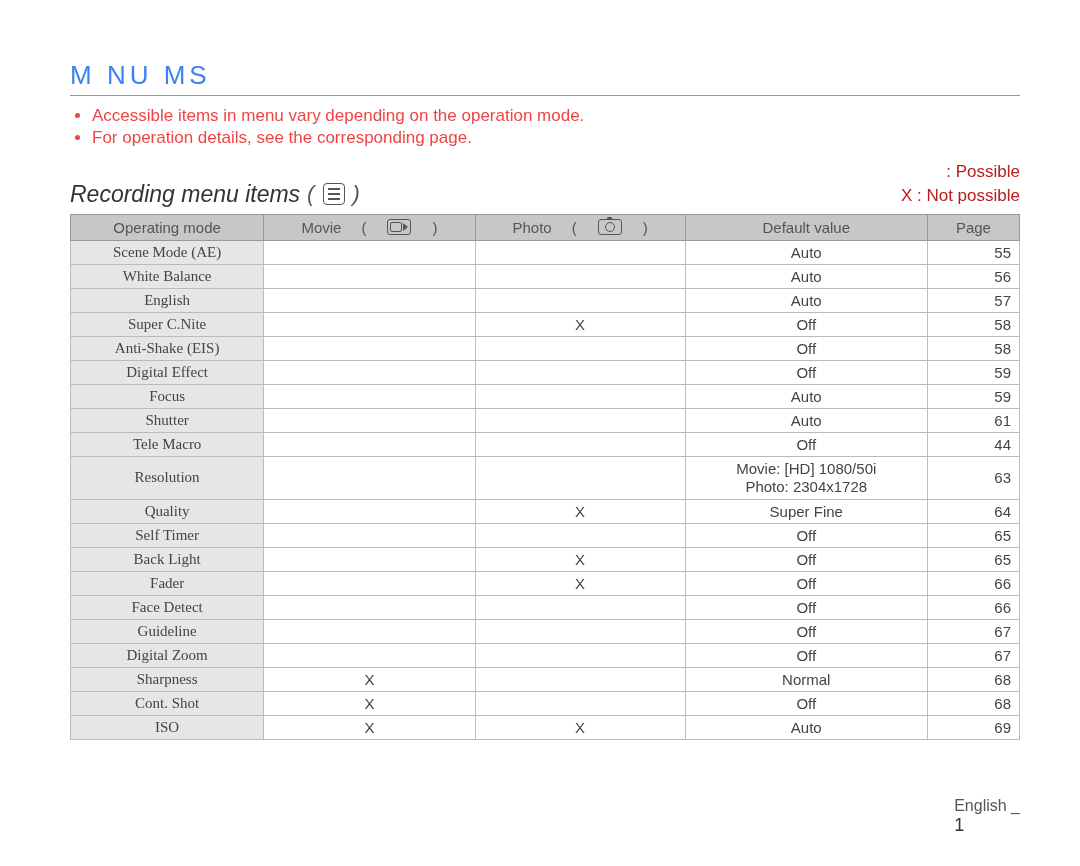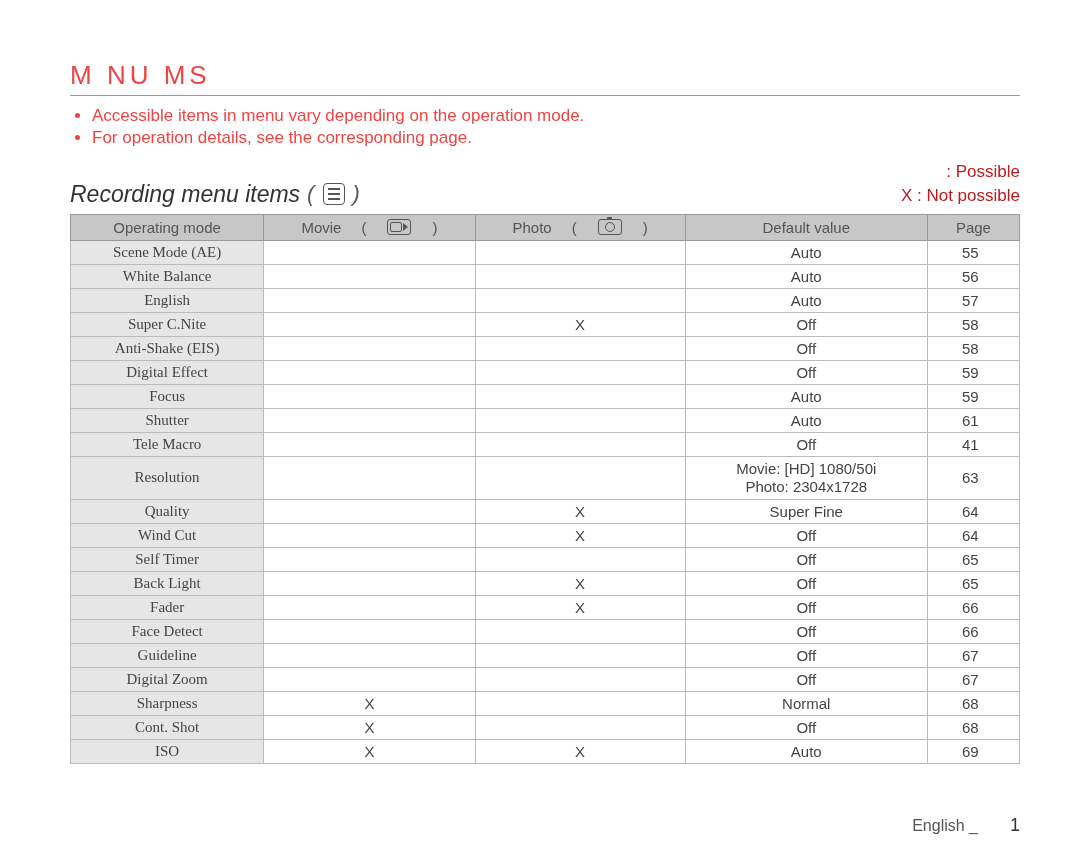--- a/index.html
+++ b/index.html
@@ -16,21 +16,21 @@
     padding: 60px 60px 30px 70px;
     box-sizing: border-box;
     width: 100%;
     height: 100%;
     position: relative;
   }
   .section-heading {
     font-size: 26px;
     letter-spacing: 4px;
     font-weight: 300;
-    color: #ef4444;
+    color: #3b82f6;
     border-bottom: 1px solid #999;
     padding-bottom: 4px;
     margin-bottom: 10px;
   }
   .bullets {
     margin: 6px 0 12px 0;
     padding-left: 22px;
     font-size: 17px;
     color: #ef4444;
   }
@@ -154,40 +154,41 @@
     padding: 3px 8px;
     text-align: center;
     color: #444;
   }
   table.menu td:first-child {
     background: #e6e6e6;
     text-align: center;
     font-family: Liberation Serif, serif;
   }
   table.menu td:nth-child(5) {
-    text-align: left;
+    text-align: right;
     padding-left: 34px;
   }
   table.menu th .thwrap {
     display:inline-flex;
     align-items:center;
     gap:20px;
     justify-content:center;
   }
   .resline { line-height: 1.2; }
 
   .footer {
     position: absolute;
     right: 60px;
     bottom: 30px;
     font-size: 16px;
     color: #555;
     display: flex;
     align-items: baseline;
-    gap: 32px;
+    gap: 0;
+    flex-direction: column;
   }
   .footer .pnum {
     font-size: 18px;
     font-weight: 500;
     color: #333;
   }
 </style>
 </head>
 <body>
 
@@ -294,47 +295,40 @@
           <td></td>
           <td></td>
           <td>Auto</td>
           <td>61</td>
         </tr>
         <tr>
           <td>Tele Macro</td>
           <td></td>
           <td></td>
           <td>Off</td>
-          <td>41</td>
+          <td>44</td>
         </tr>
         <tr>
           <td>Resolution</td>
           <td></td>
           <td></td>
           <td>
             <div class="resline">Movie: [HD] 1080/50i</div>
             <div class="resline">Photo: 2304x1728</div>
           </td>
           <td>63</td>
         </tr>
         <tr>
           <td>Quality</td>
           <td></td>
           <td>X</td>
           <td>Super Fine</td>
           <td>64</td>
         </tr>
         <tr>
-          <td>Wind Cut</td>
-          <td></td>
-          <td>X</td>
-          <td>Off</td>
-          <td>64</td>
-        </tr>
-        <tr>
           <td>Self Timer</td>
           <td></td>
           <td></td>
           <td>Off</td>
           <td>65</td>
         </tr>
         <tr>
           <td>Back Light</td>
           <td></td>
           <td>X</td>

